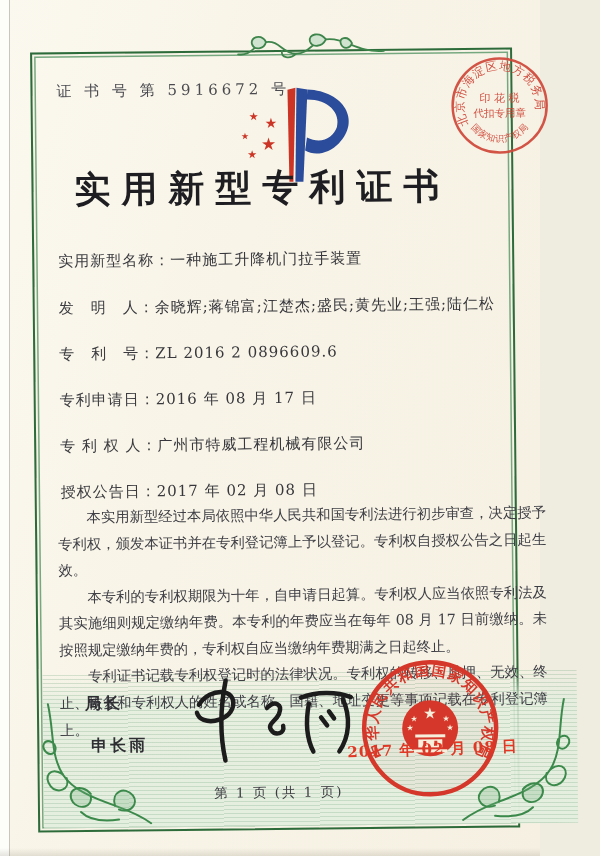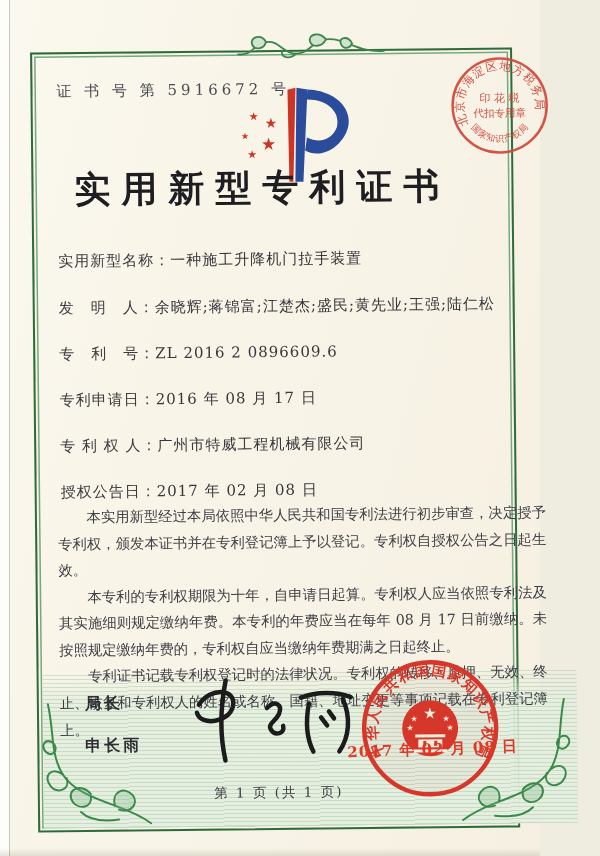--- a/index.html
+++ b/index.html
@@ -33,21 +33,21 @@
   .field-label{color:#3b3b40;}
   .field-value{color:#37373d;}
 
   .paragraphs{position:absolute;left:57px;top:502px;width:488px;
         font-size:14.3px;line-height:1.86;color:#3e3e45;text-align:justify;}
   .paragraphs p{margin:0;text-indent:2em;}
 
   .officer-title{position:absolute;left:82px;top:692px;
         font-family:"Liberation Sans","DejaVu Sans",sans-serif;
         font-weight:bold;font-size:16px;color:#2e2e33;letter-spacing:3px;}
-  .officer-name{position:absolute;left:82px;top:734px;
+  .officer-name{position:absolute;left:88px;top:734px;
         font-family:"Liberation Sans","DejaVu Sans",sans-serif;
         font-weight:bold;font-size:16px;color:#2e2e33;letter-spacing:3px;}
 
   .signature-svg{position:absolute;left:168px;top:674px;}
 
   .seal-svg{position:absolute;left:352px;top:650px;}
   .seal-date{position:absolute;left:344px;top:742px;width:150px;
         font-weight:bold;font-size:15px;color:#e03825;letter-spacing:1px;
         transform:rotate(-1.5deg);white-space:nowrap;}
 

